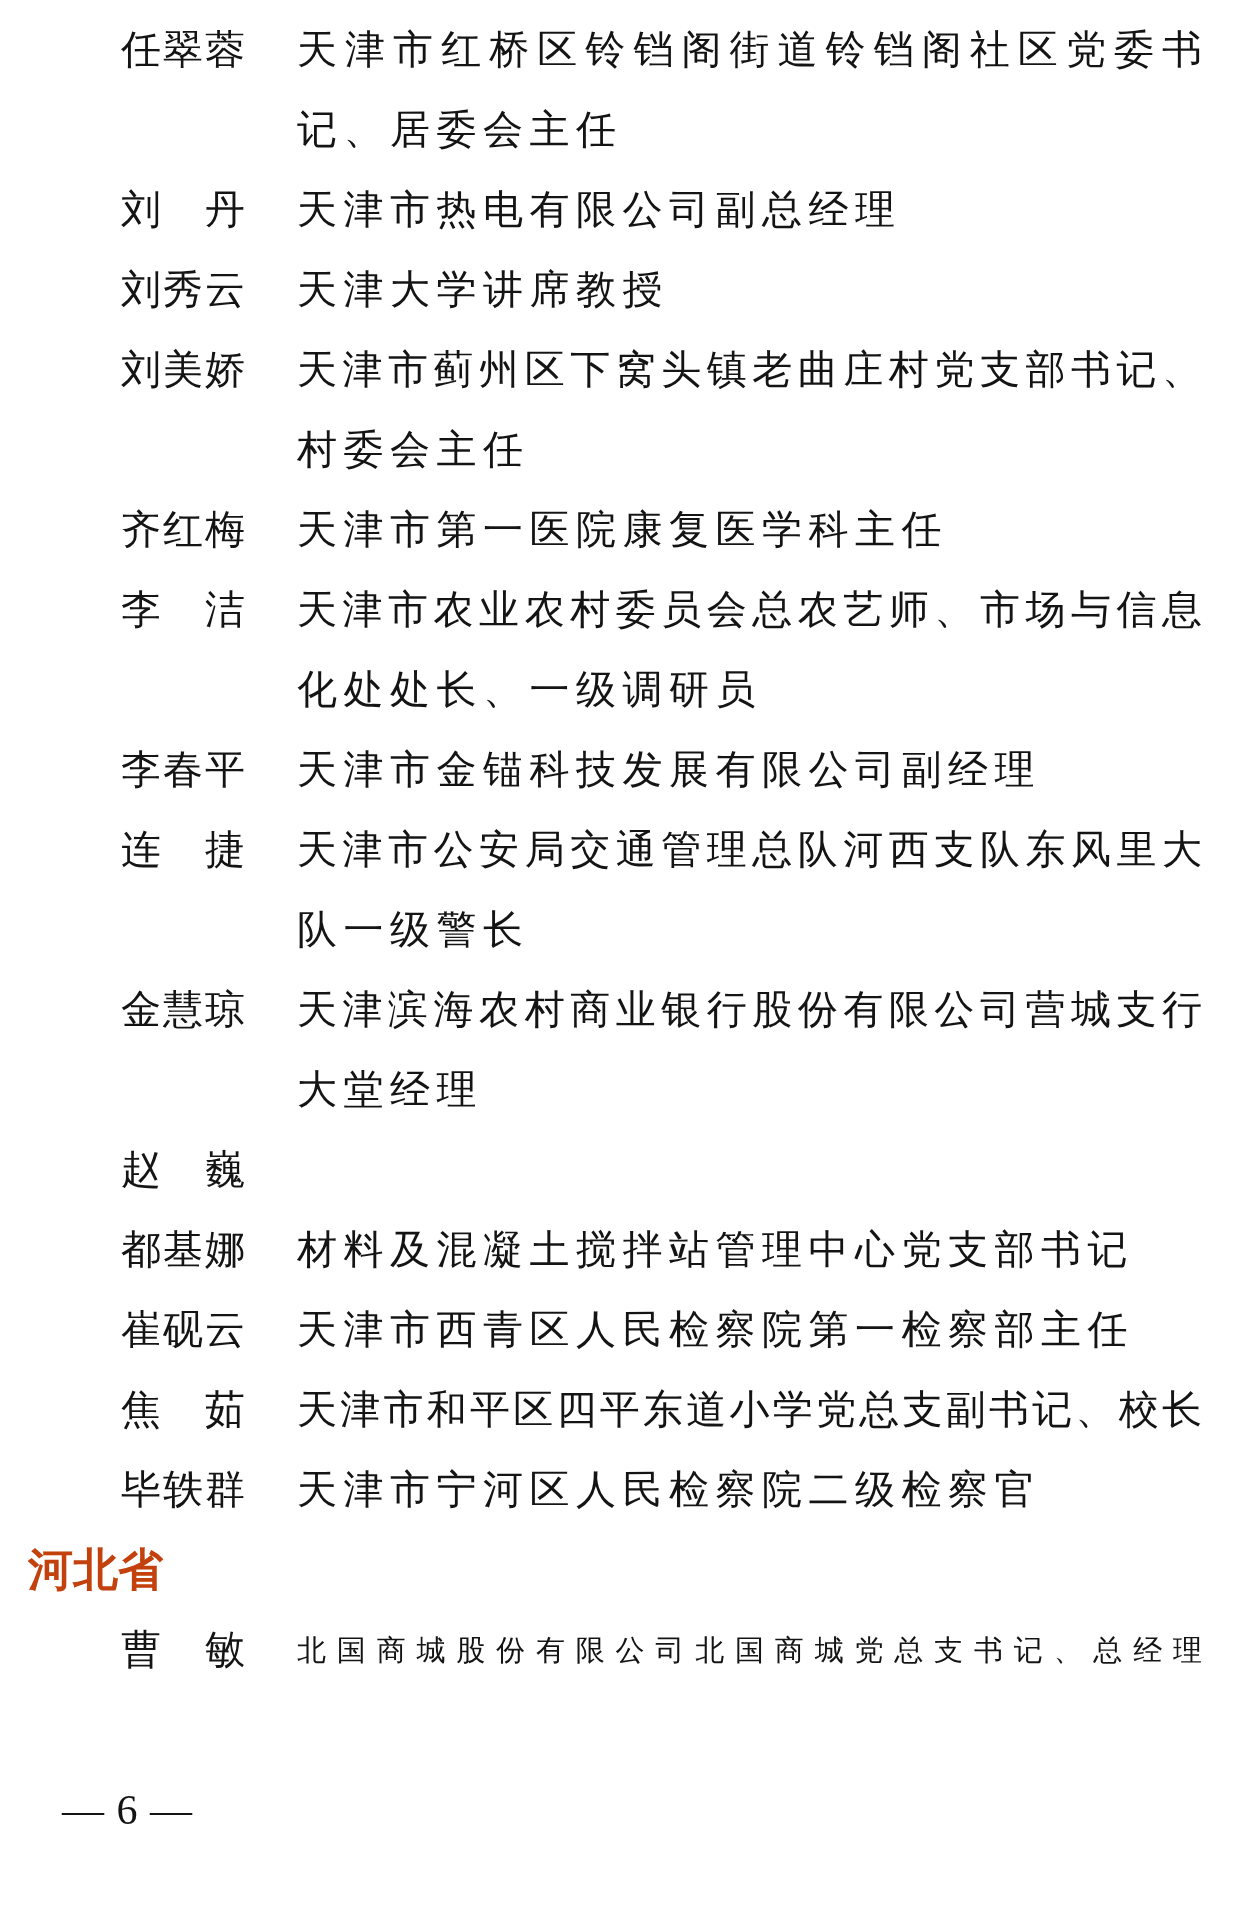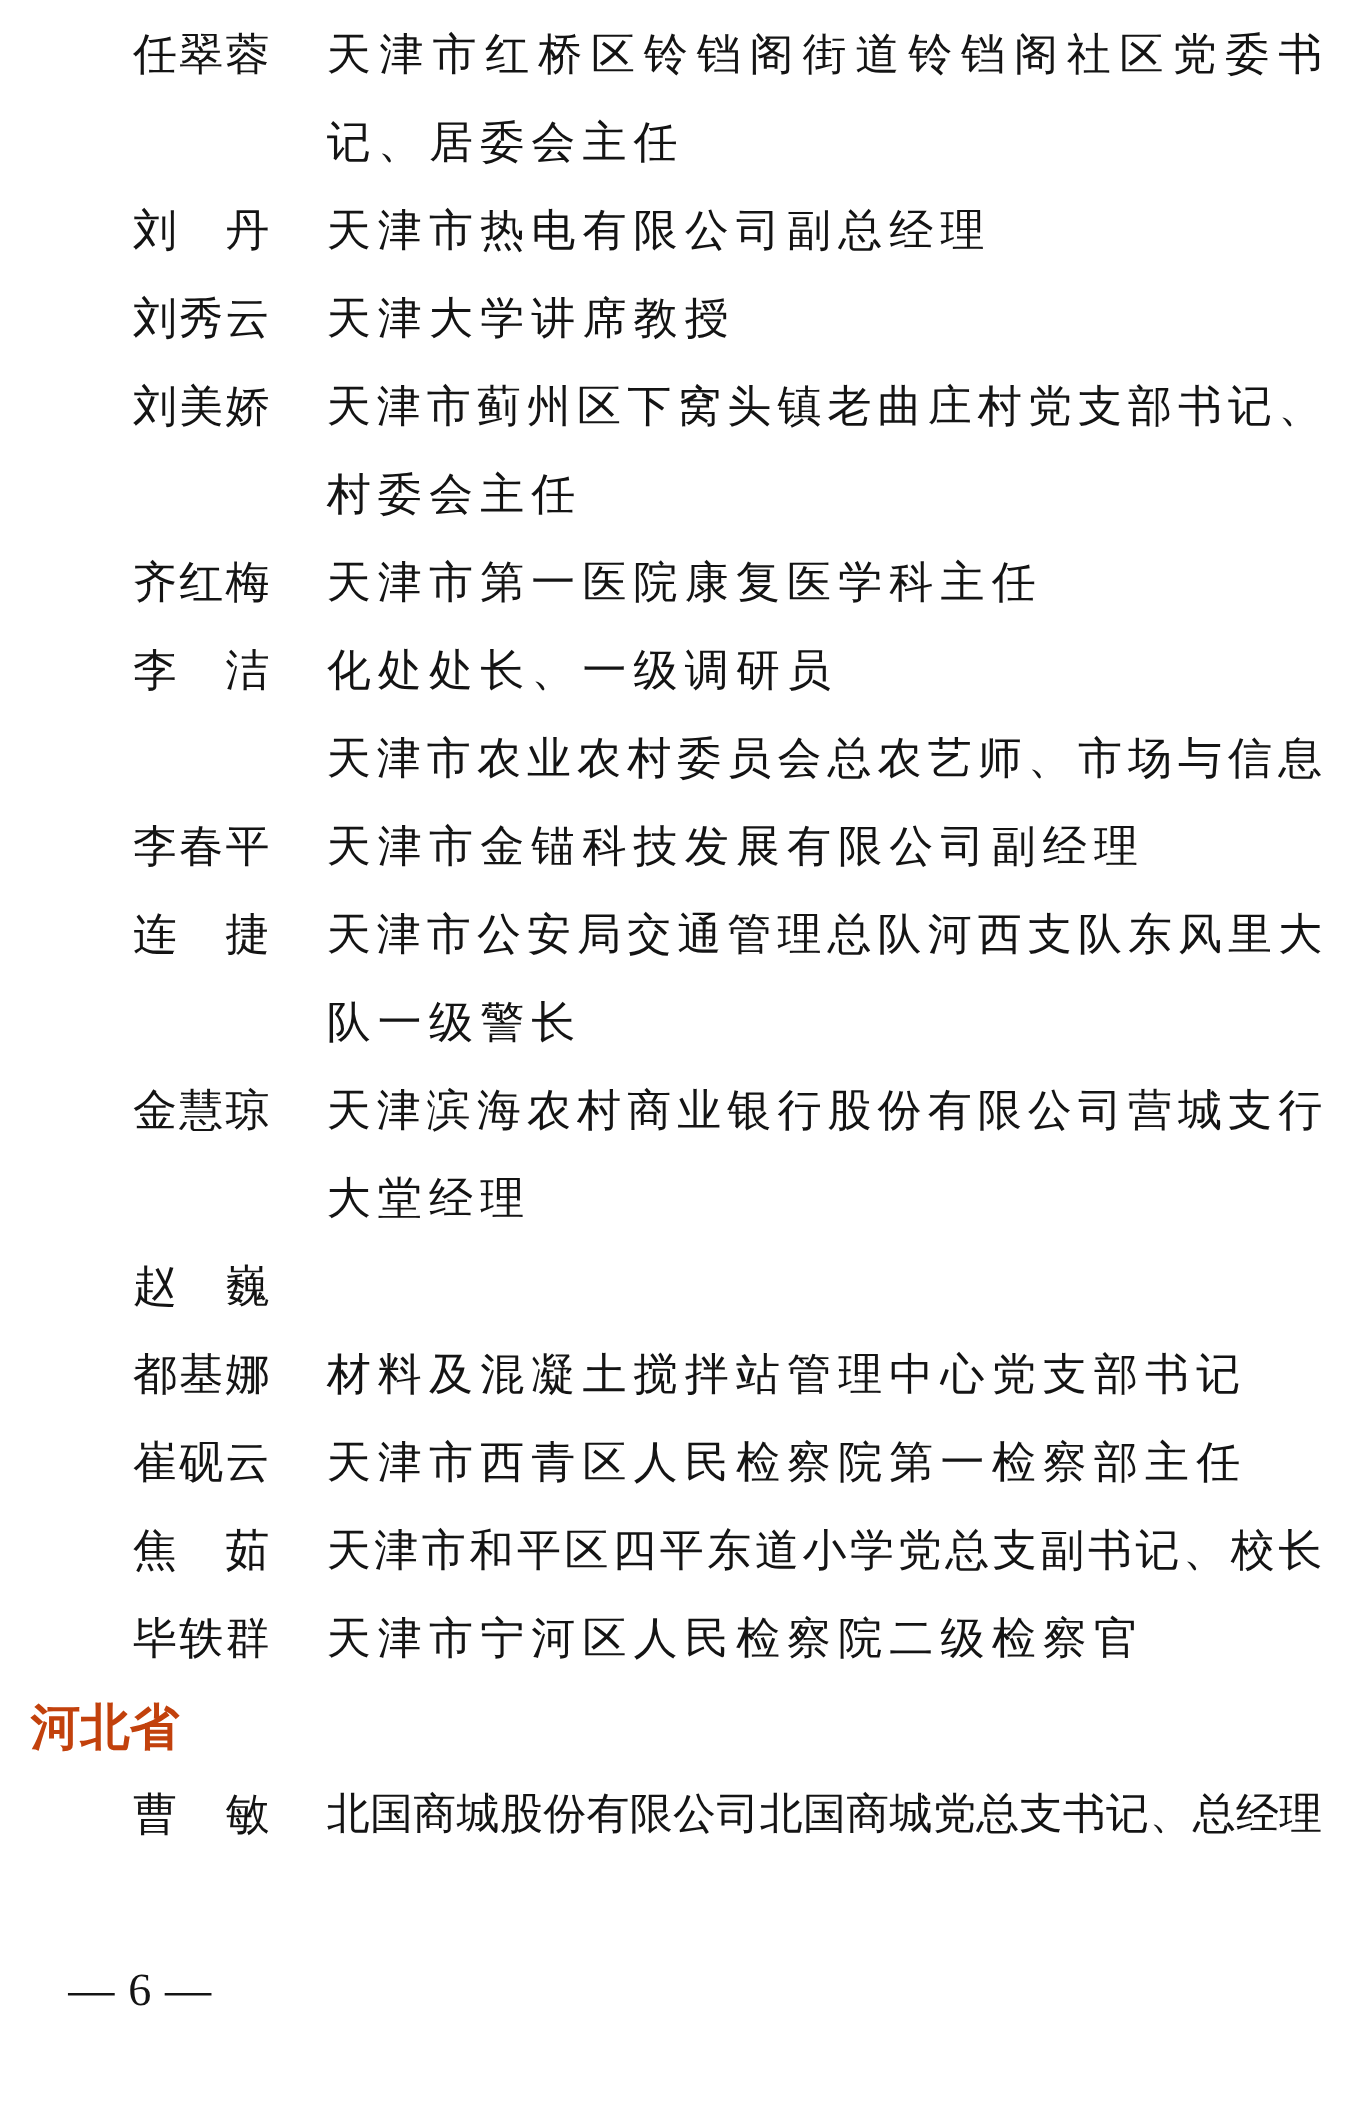--- a/index.html
+++ b/index.html
@@ -55,21 +55,21 @@
   }
   .fill {
     text-align: justify;
     text-align-last: justify;
     letter-spacing: 0;
   }
   .rest {
     letter-spacing: 6.5px;
   }
   .tight {
-    font-size: 39px;
+    font-size: 29px;
   }
   .section-row {
     height: 80px;
     line-height: 80px;
     padding-left: 28px;
     font-weight: 700;
     font-size: 45px;
     font-family: "Liberation Sans", "DejaVu Sans", sans-serif;
     color: #c2410c;
   }
@@ -116,22 +116,22 @@
       </div>
       <div class="entry-row">
         <div class="name">齐红梅</div>
         <div class="desc">
           <div class="ln rest">天津市第一医院康复医学科主任</div>
         </div>
       </div>
       <div class="entry-row">
         <div class="name">李洁</div>
         <div class="desc">
+          <div class="ln fill">天津市农业农村委员会总农艺师、市场与信息</div>
           <div class="ln rest">化处处长、一级调研员</div>
-          <div class="ln fill">天津市农业农村委员会总农艺师、市场与信息</div>
         </div>
       </div>
       <div class="entry-row">
         <div class="name">李春平</div>
         <div class="desc">
           <div class="ln rest">天津市金锚科技发展有限公司副经理</div>
         </div>
       </div>
       <div class="entry-row">
         <div class="name">连捷</div>

